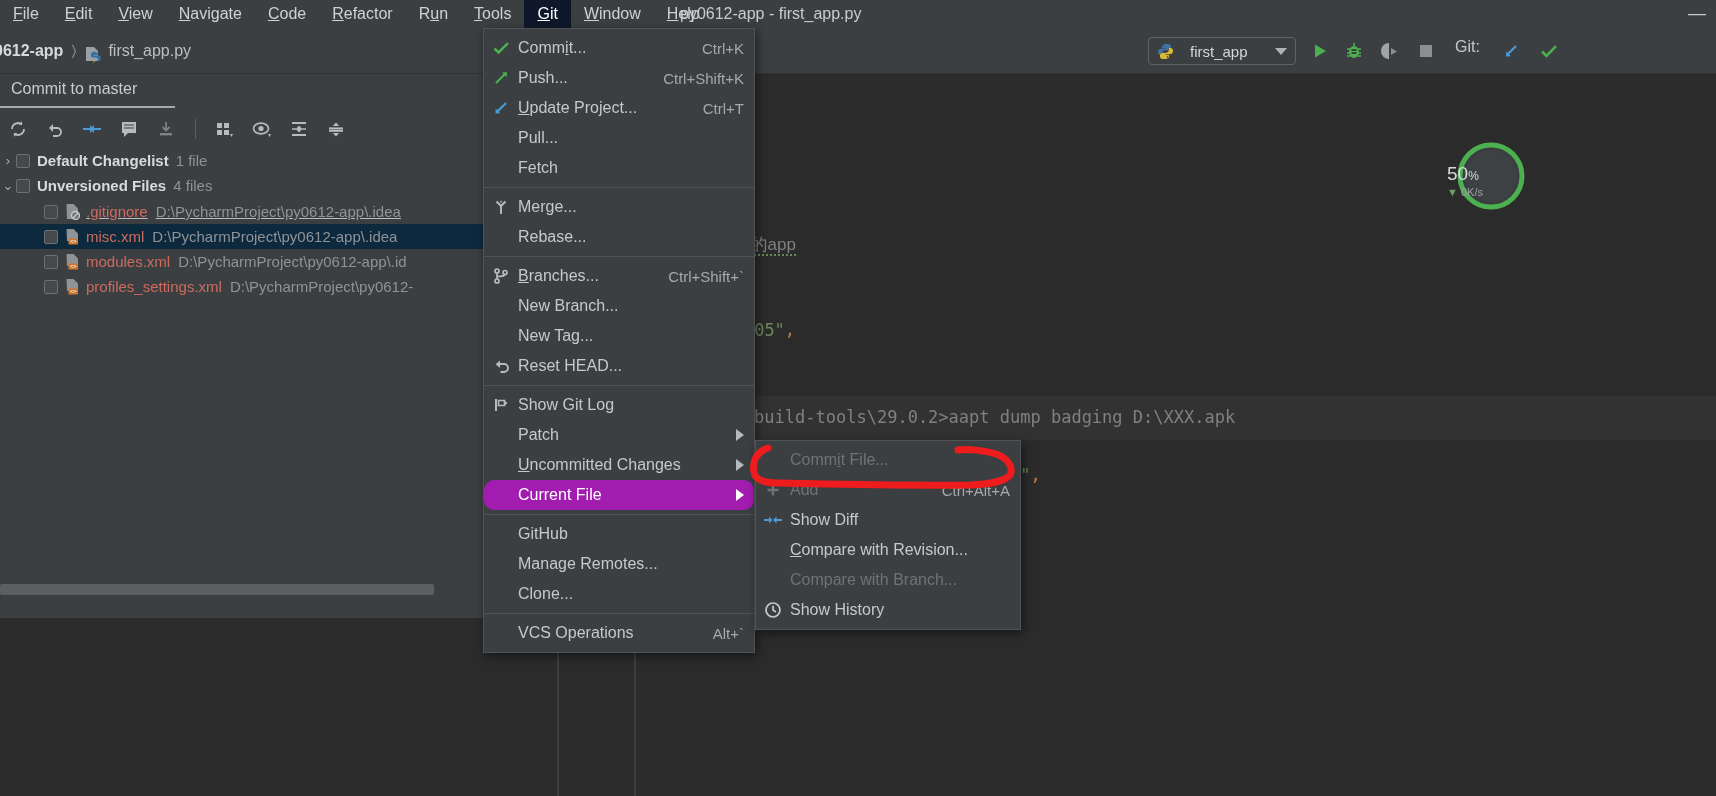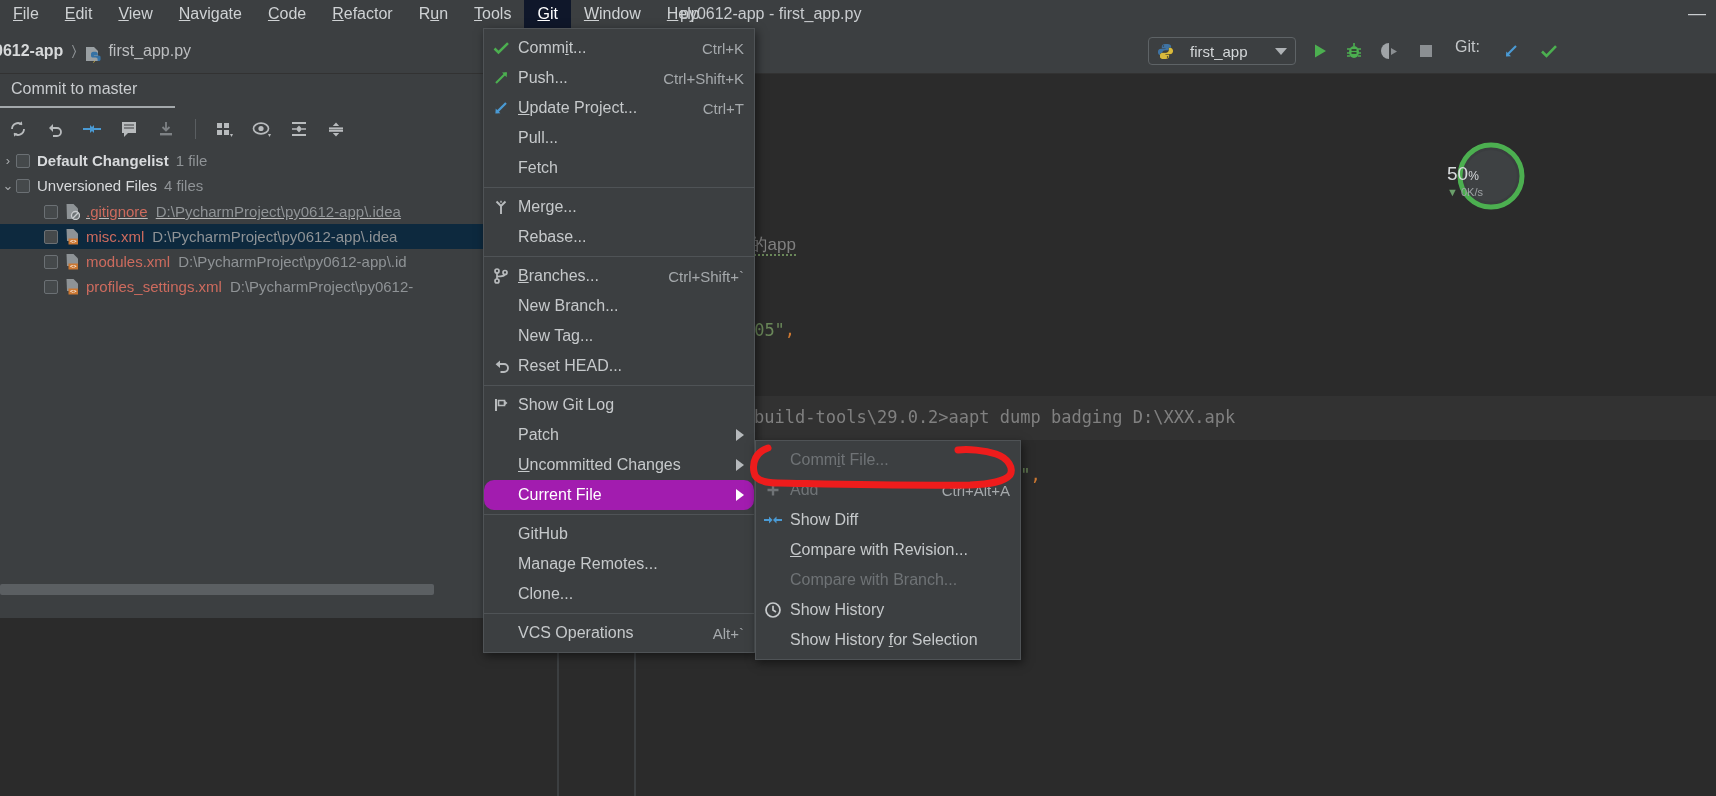--- a/index.html
+++ b/index.html
@@ -310,21 +310,21 @@
     <div class="row" style="top:0px;padding-left:0px;">
       <span class="chev">›</span>
       <span class="cb"></span>
       <span class="nm-bold">Default Changelist</span>
       <span class="cnt">1 file</span>
     </div>
 
     <div class="row" style="top:25px;padding-left:0px;">
       <span class="chev">⌄</span>
       <span class="cb"></span>
-      <span class="nm-bold" style="font-weight:normal;color:#d8dadc;">Unversioned Files</span>
+      <span class="nm-bold" style="font-weight:bold;color:#d8dadc;">Unversioned Files</span>
       <span class="cnt">4 files</span>
     </div>
 
     <div class="row" style="top:51px;padding-left:44px;text-decoration:underline;">
       <span class="cb"></span>
       <span class="ficon">
         <svg width="15" height="17" viewBox="0 0 15 17">
             <path d="M1.5 1h7l4.5 4.5V16h-11z" fill="#8e9396"></path>
             <circle cx="10.5" cy="12.5" r="4" fill="#6e7477" stroke="#c9cccf" stroke-width="1.3"></circle>
             <path d="M7.8 15.2l5.4-5.4" stroke="#c9cccf" stroke-width="1.3"></path>
@@ -680,21 +680,17 @@
   <div class="mi">
     <span class="ico">
       <svg width="18" height="18" viewBox="0 0 18 18">
           <circle cx="9" cy="9" r="7" fill="none" stroke="#c6c9cb" stroke-width="1.7"></circle>
           <path d="M9 4.8V9l3 2" stroke="#c6c9cb" stroke-width="1.7" fill="none"></path>
         </svg>
     </span>
     <span class="lbl">Show History</span>
   </div>
 
-  <div class="mi">
-    <span class="ico"></span>
-    <span class="lbl">Show History <u>f</u>or Selection</span>
-  </div>
 </div>
 
 <svg id="redmark" viewBox="0 0 330 80">
   <path d="M48 8 C36 12, 32 22, 34 32 C35 40, 45 43, 58 43 C110 44, 180 46, 250 45 C270 44, 284 42, 290 35 C294 28, 288 18, 276 14 C264 10, 248 9, 238 10" fill="none" stroke="#ee1c1c" stroke-width="7" stroke-linecap="round" stroke-linejoin="round"></path>
 </svg>
 
 </body></html>

